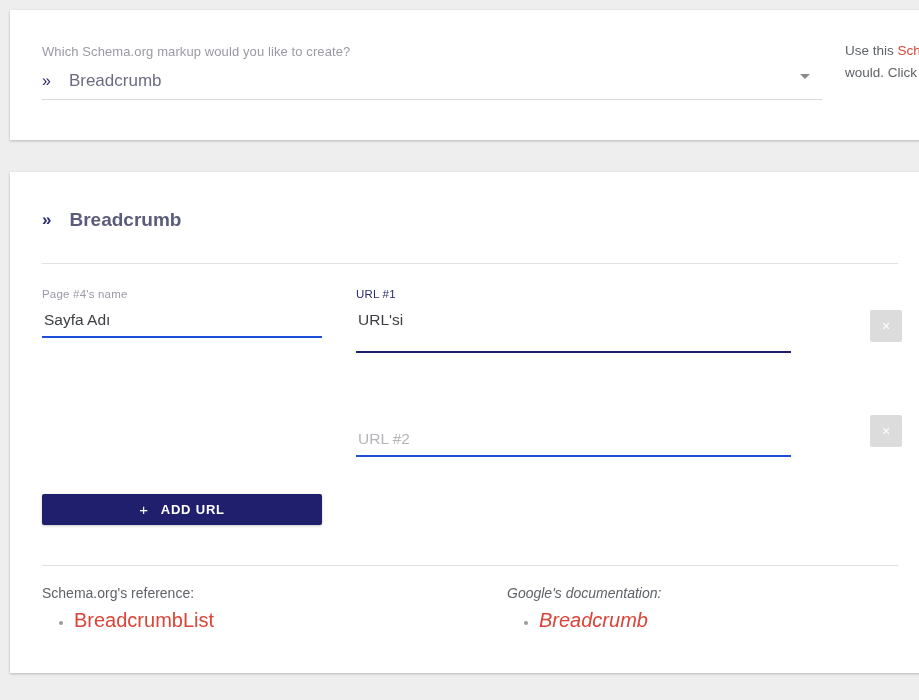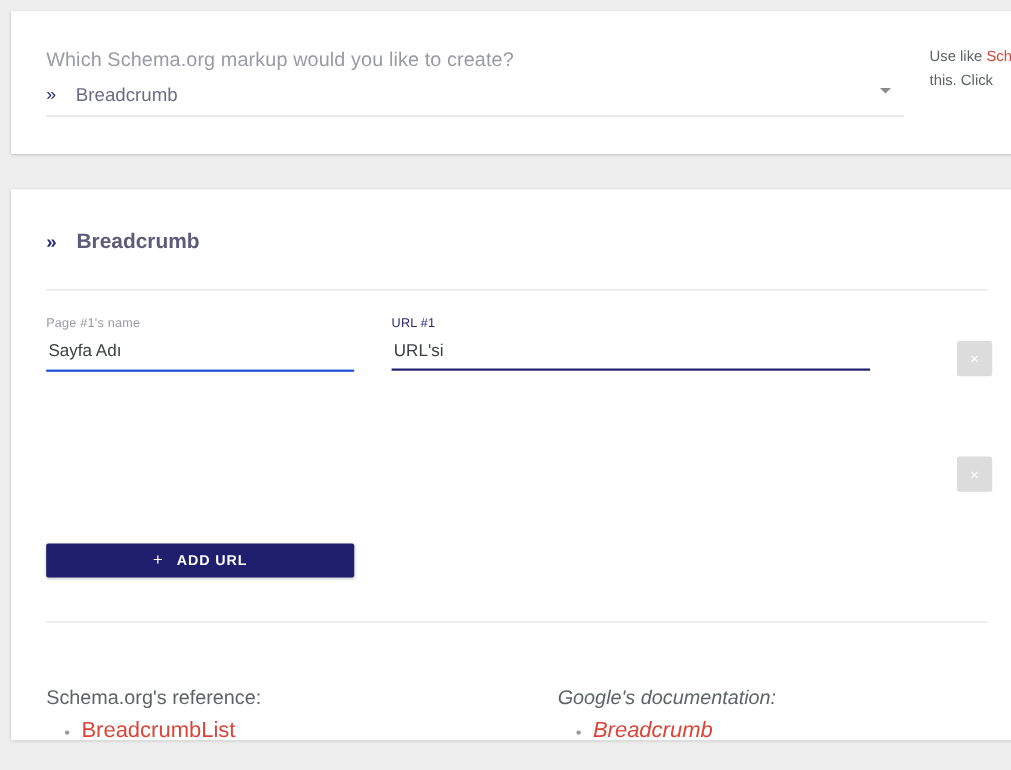--- a/index.html
+++ b/index.html
@@ -24,21 +24,21 @@
     width: 920px; height: 130px;
   }
   #builder-card {
     left: 10px; top: 172px;
     width: 920px; height: 501px;
   }
 
   
   .select-wrap { position: absolute; left: 32px; top: 34px; width: 780px; }
   .select-label {
-    font-size: 18px;
+    font-size: 13px;
     color: #9a9aa5;
     letter-spacing: .1px;
     margin-bottom: 13px;
   }
   .select-field {
     position: relative;
     display: flex;
     align-items: center;
     border-bottom: 1px solid #d8d8de;
     padding-bottom: 10px;
@@ -126,21 +126,21 @@
     font-size: 15.5px;
     color: #3c4043;
     border: none;
     outline: none;
     background: transparent;
     width: 100%;
     padding: 0 0 7px 2px;
     border-bottom: 2px solid #1d4ed8;
     font-family: "Liberation Sans", sans-serif;
   }
-  .field-input.focused { border-bottom: 2px solid #1f1f6e; padding-bottom: 6px; }
+  .field-input.focused { border-bottom: 2px solid #1f1f6e; padding-bottom: 22px; }
   .field-input::placeholder { color: #b4b4bb; }
 
   
   .spacer-label { height: 23px; }
 
   .remove-btn {
     position: absolute;
     left: 870px;
     width: 32px; height: 32px;
     background: #dcdcdc;
@@ -177,24 +177,23 @@
     font-family: "Liberation Sans", sans-serif;
   }
   .add-btn .plus { font-size: 15px; font-weight: normal; margin-right: 12px; }
 
   
   .ref-col { position: absolute; top: 585px; }
   #ref-schema { left: 42px; }
   #ref-google { left: 507px; font-style: italic; }
 
   .ref-heading {
-    font-size: 18px;
+    font-size: 14px;
     color: #5f6368;
     margin-bottom: 8px;
-    margin-top: 39px;
   }
   .ref-list { margin: 0; padding-left: 32px; }
   .ref-list li { margin: 0; color: #9a9aa5; font-size: 13px; }
   .ref-list li a {
     color: #db4437;
     text-decoration: none;
     font-size: 20px;
   }
 </style>
 </head>
@@ -207,51 +206,52 @@
       <div class="select-label">Which Schema.org markup would you like to create?</div>
       <div class="select-field">
         <span class="select-chevrons">»</span>
         <span class="select-value">Breadcrumb</span>
         <span class="select-caret"></span>
       </div>
     </div>
   </div>
 
   <div class="side-note">
-    <span>Use like </span><a href="#">Sch</a><br>
-    <span>this. Click</span>
+    <span>Use this </span><a href="#">Sch</a><br>
+    <span>would. Click</span>
   </div>
 
   <div class="card" id="builder-card"></div>
 
   <div class="builder-title">
     <span class="chev">»</span>
     <span class="txt">Breadcrumb</span>
   </div>
 
   <div class="divider" id="divider-top"></div>
 
   <div class="row" id="row-1">
     <div class="field field-name">
-      <div class="field-label">Page #1's name</div>
+      <div class="field-label">Page #4's name</div>
       <input class="field-input" type="text" value="Sayfa Adı" style="">
     </div>
     <div class="field field-url">
       <div class="field-label focused">URL #1</div>
       <input class="field-input focused" type="text" value="URL'si" style="">
     </div>
     <button class="remove-btn">×</button>
   </div>
 
   <div class="row" id="row-2">
     <div class="field field-name">
       <div class="field-label spacer-label"></div>
     </div>
     <div class="field field-url">
       <div class="field-label spacer-label"></div>
+      <input class="field-input" type="text" placeholder="URL #2" style="">
     </div>
     <button class="remove-btn">×</button>
   </div>
 
   <button class="add-btn">
     <span class="plus">+</span>
     <span>ADD URL</span>
   </button>
 
   <div class="divider" id="divider-bottom"></div>

